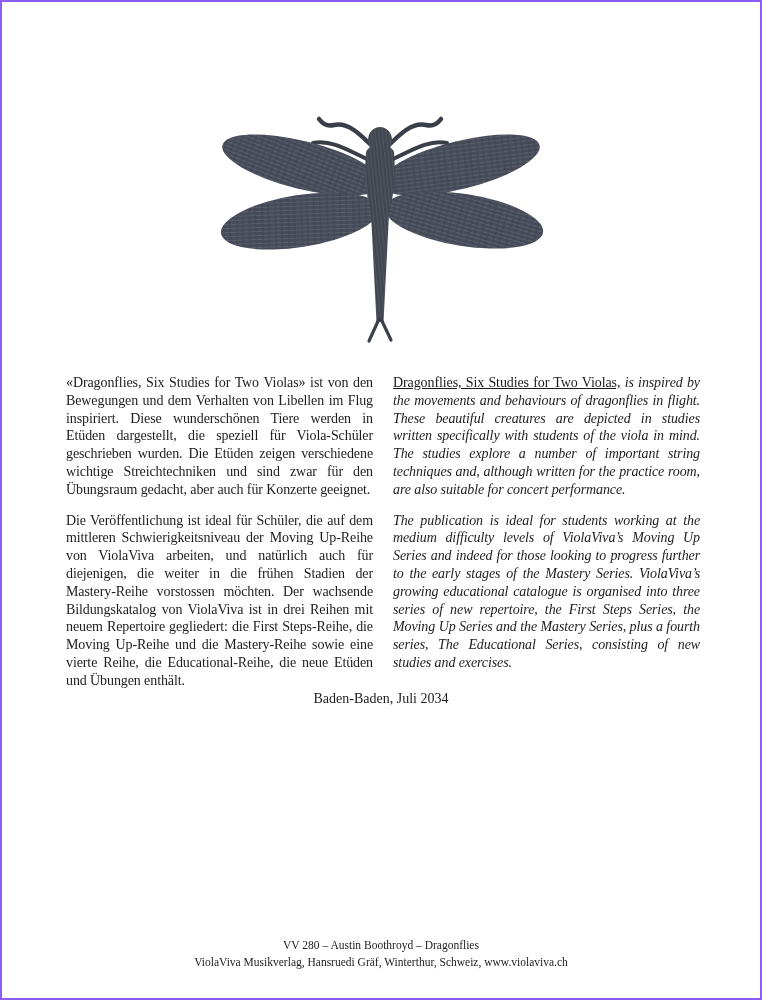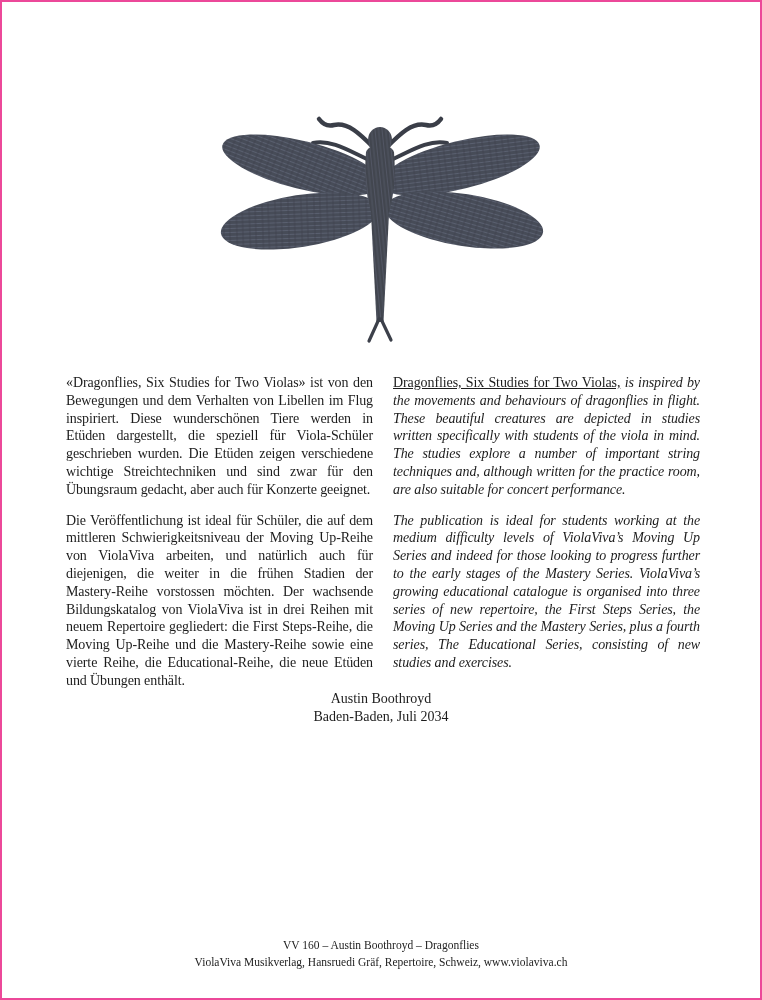--- a/index.html
+++ b/index.html
@@ -2,21 +2,21 @@
 <html><head>
 <meta charset="utf-8">
 <style>
   html, body { margin: 0; padding: 0; background: #ffffff; }
   .page {
     position: relative;
     width: 762px;
     height: 1000px;
     box-sizing: border-box;
     background: #ffffff;
-    border: 2px solid #ec4899;
+    border: 2px solid #8b5cf6;
     overflow: hidden;
     font-family: "Liberation Serif", serif;
     color: #1c1c1c;
   }
   .dragonfly-wrap {
     position: absolute;
     left: 218px;
     top: 112px;
     width: 324px;
     height: 234px;
@@ -112,22 +112,21 @@
       <p>«Dragonflies, Six Studies for Two Violas» ist von den Bewegungen und dem Verhalten von Libellen im Flug inspiriert. Diese wunderschönen Tiere werden in Etüden dargestellt, die speziell für Viola-Schüler geschrieben wurden. Die Etüden zeigen verschiedene wichtige Streichtechniken und sind zwar für den Übungsraum gedacht, aber auch für Konzerte geeignet.</p>
       <p>Die Veröffentlichung ist ideal für Schüler, die auf dem mittleren Schwierigkeitsniveau der Moving Up-Reihe von ViolaViva arbeiten, und natürlich auch für diejenigen, die weiter in die frühen Stadien der Mastery-Reihe vorstossen möchten. Der wachsende Bildungskatalog von ViolaViva ist in drei Reihen mit neuem Repertoire gegliedert: die First Steps-Reihe, die Moving Up-Reihe und die Mastery-Reihe sowie eine vierte Reihe, die Educational-Reihe, die neue Etüden und Übungen enthält.</p>
     </div>
     <div class="col col-en">
       <p><span class="lead">Dragonflies, Six Studies for Two Violas,</span><span class="it"> is inspired by the movements and behaviours of dragonflies in flight. These beautiful creatures are depicted in studies written specifically with students of the viola in mind. The studies explore a number of important string techniques and, although written for the practice room, are also suitable for concert performance.</span></p>
       <p>The publication is ideal for students working at the medium difficulty levels of ViolaViva’s Moving Up Series and indeed for those looking to progress further to the early stages of the Mastery Series. ViolaViva’s growing educational catalogue is organised into three series of new repertoire, the First Steps Series, the Moving Up Series and the Mastery Series, plus a fourth series, The Educational Series, consisting of new studies and exercises.</p>
     </div>
   </div>
 
   <div class="signature">
-    <div>Austin Boothroyd</div>
     <div>Baden-Baden, Juli 2034</div>
   </div>
 
   <div class="footer">
-    <div>VV 160 – Austin Boothroyd – Dragonflies</div>
-    <div>ViolaViva Musikverlag, Hansruedi Gräf, Repertoire, Schweiz, www.violaviva.ch</div>
+    <div>VV 280 – Austin Boothroyd – Dragonflies</div>
+    <div>ViolaViva Musikverlag, Hansruedi Gräf, Winterthur, Schweiz, www.violaviva.ch</div>
   </div>
 
 </div>
 
 </body></html>

